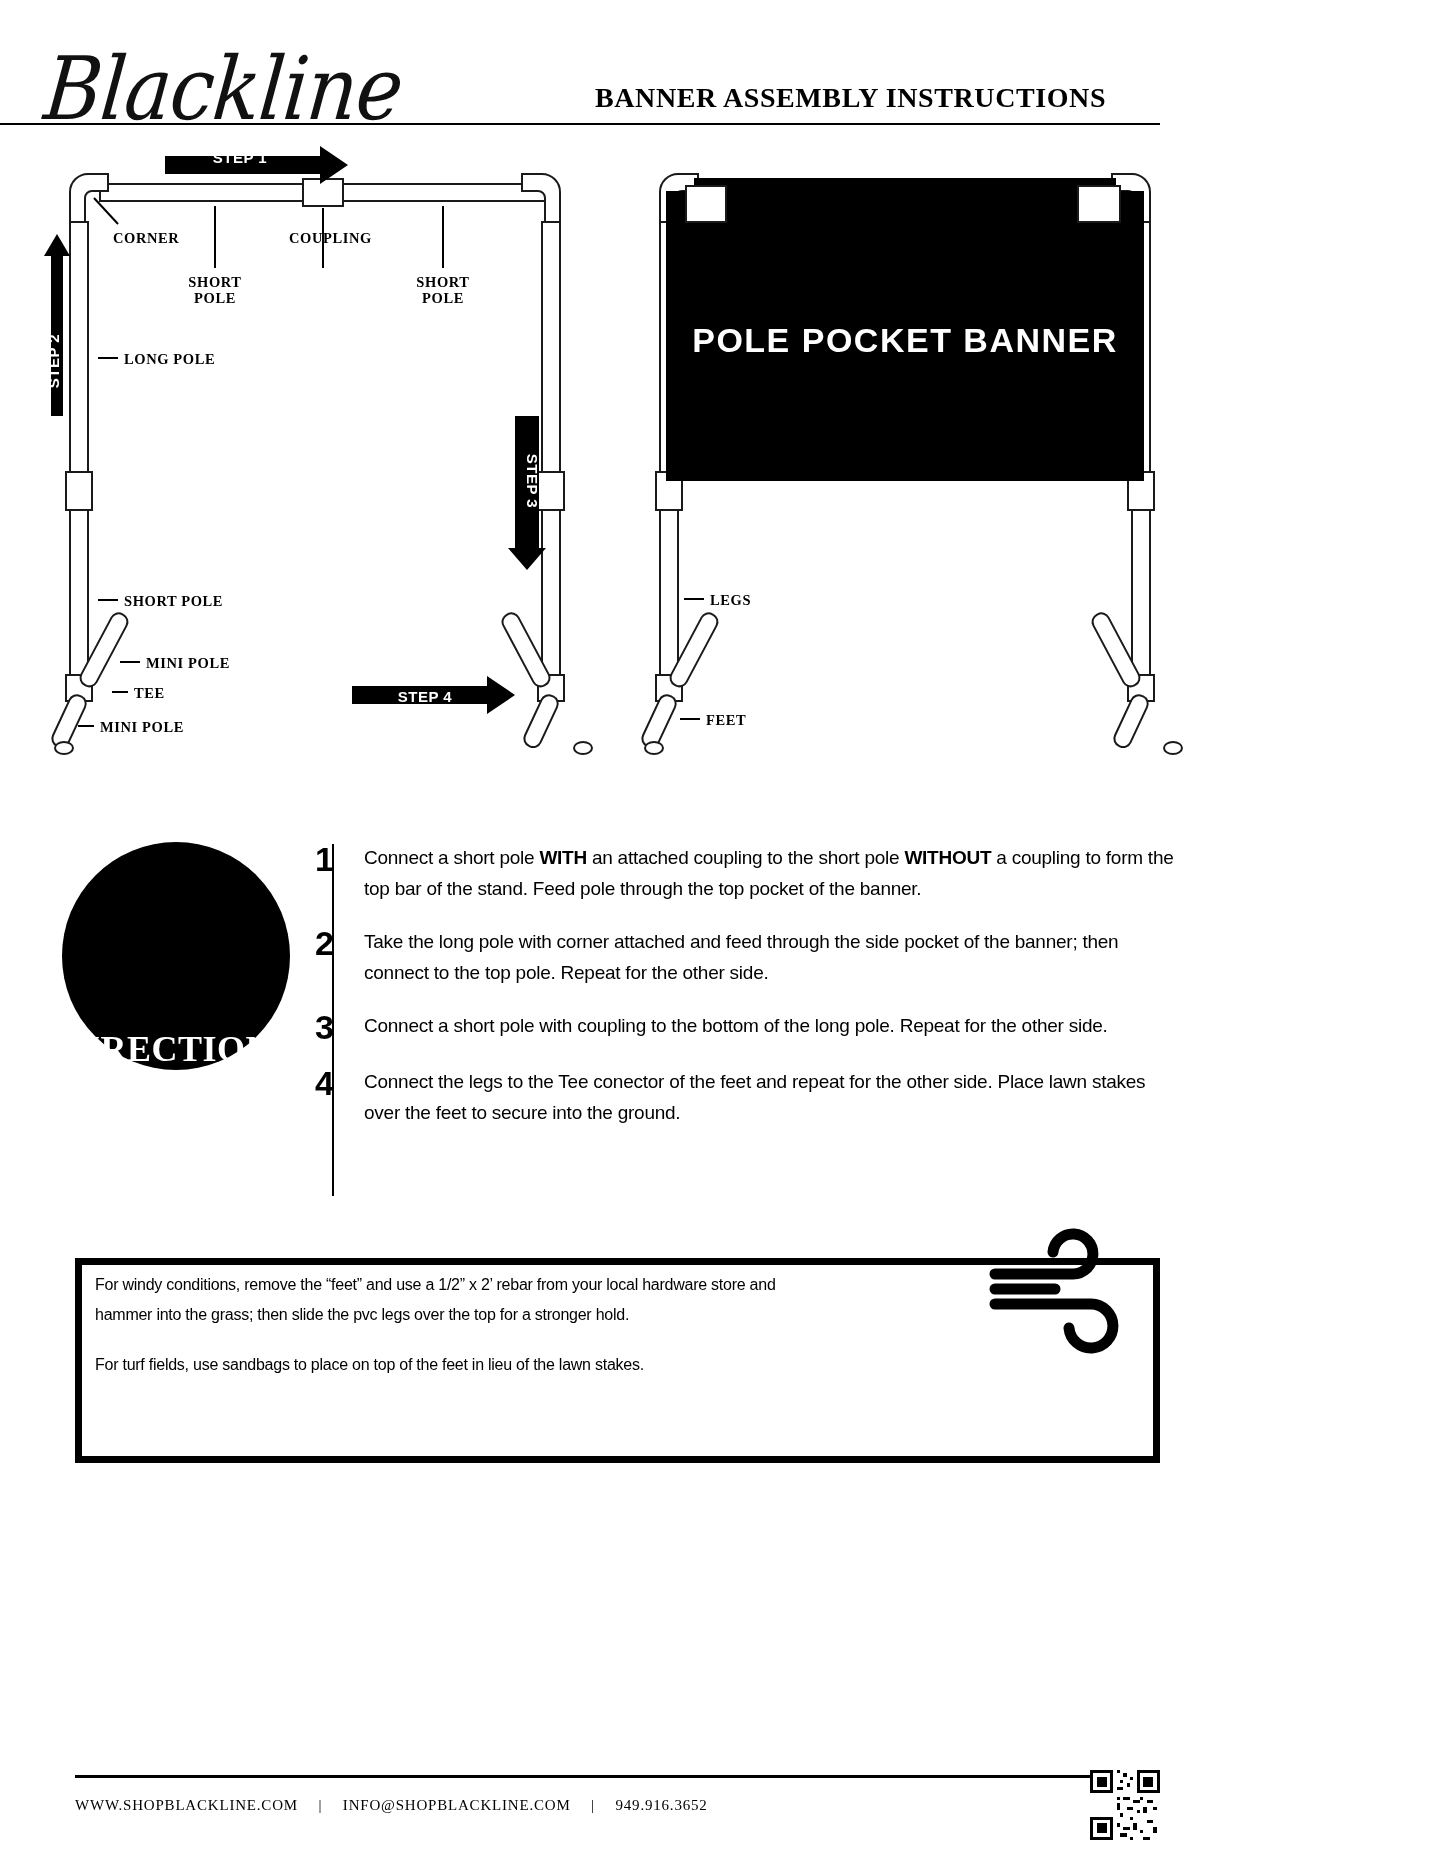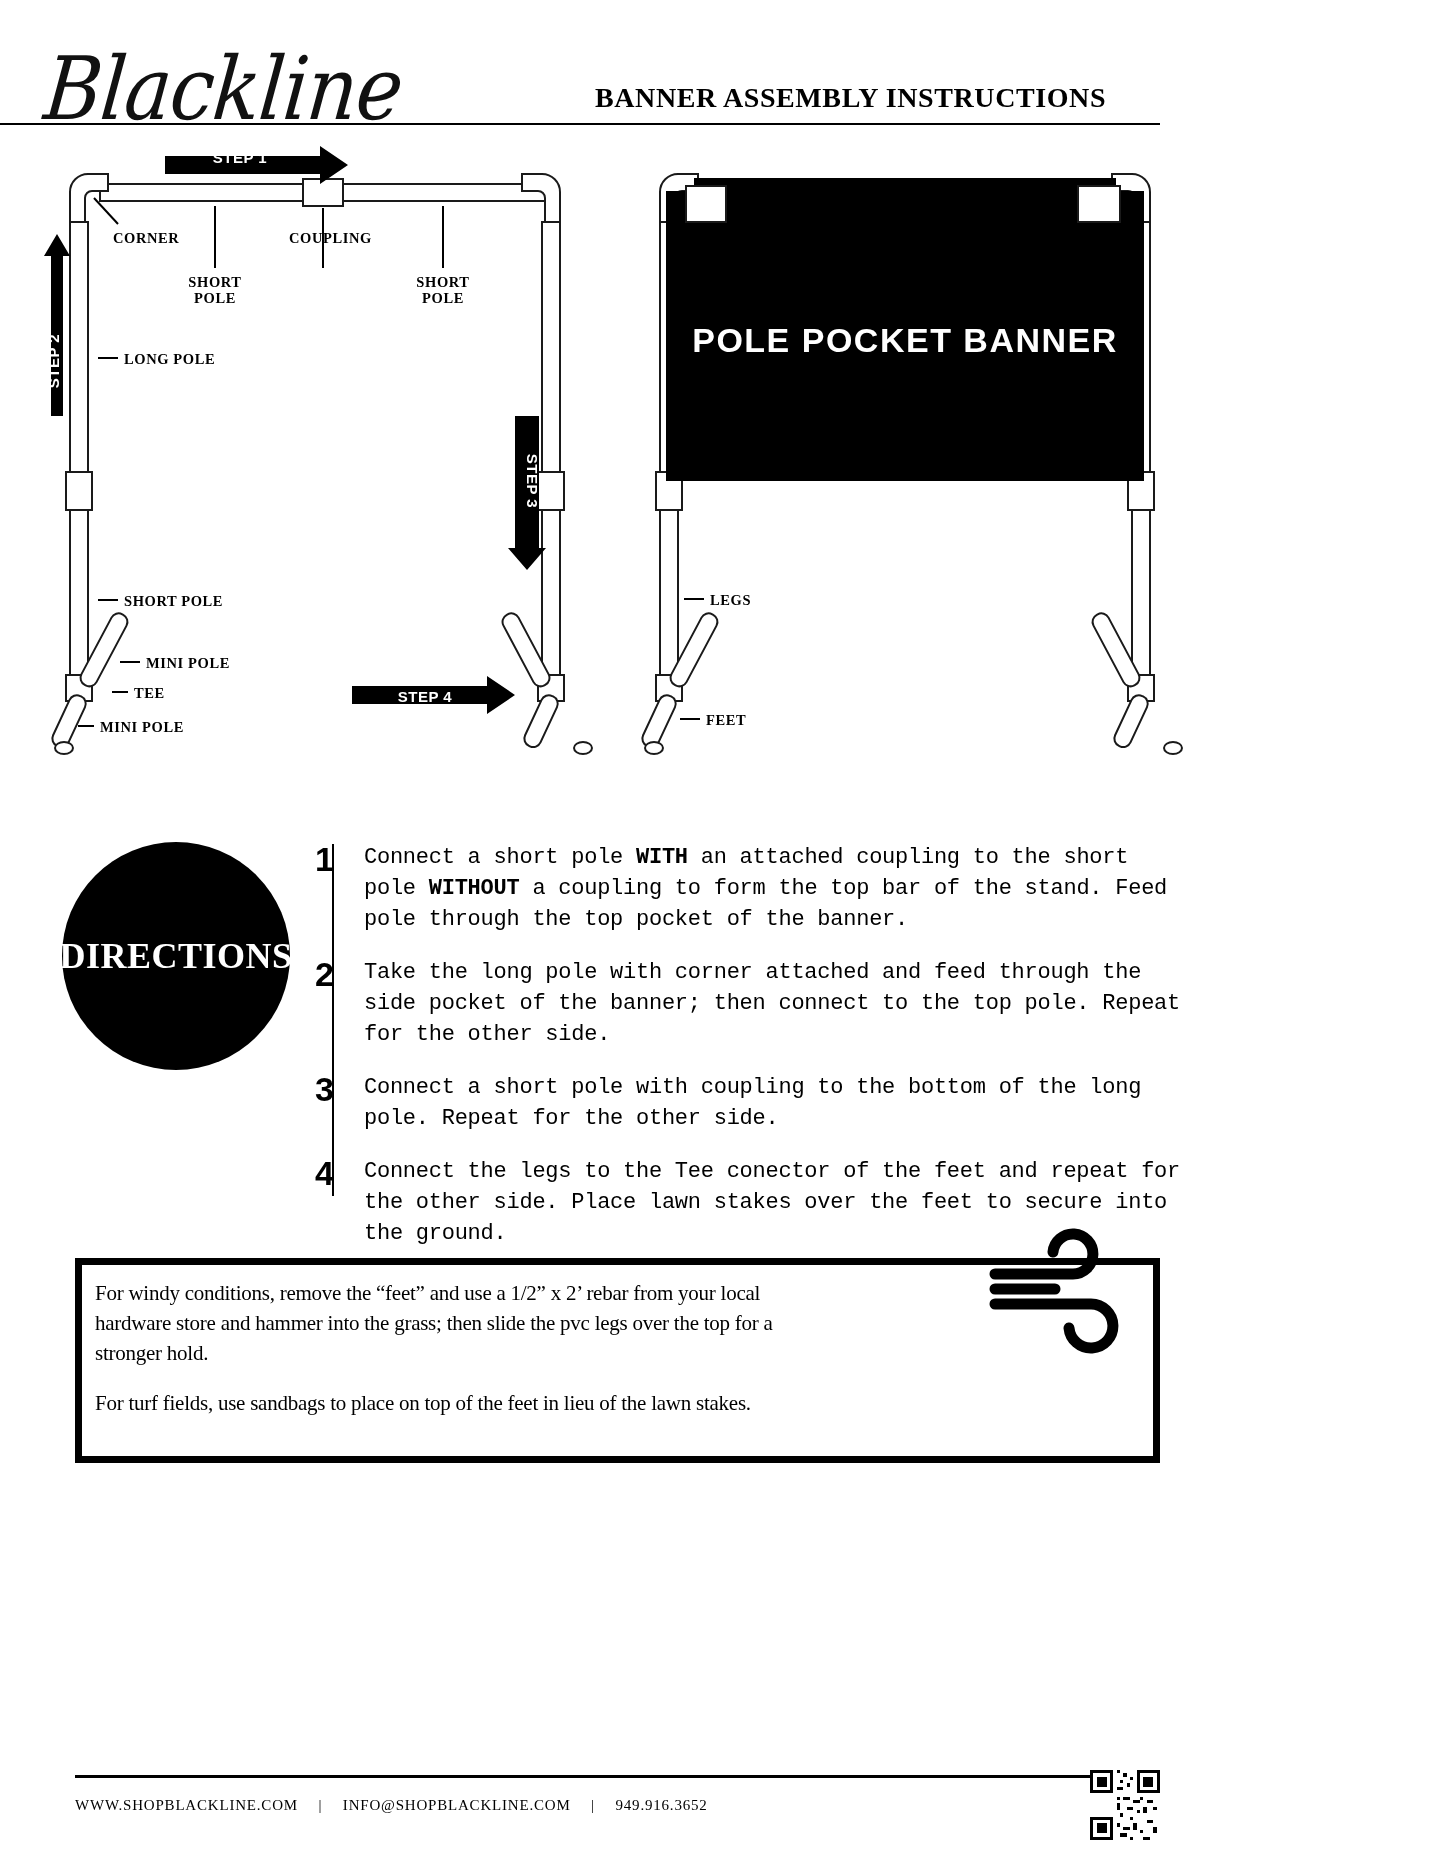--- a/index.html
+++ b/index.html
@@ -14,36 +14,36 @@
   .hdr-title{position:absolute;left:595px;top:82px;font-family:"Liberation Serif",serif;font-size:28px;
     font-weight:700;letter-spacing:.6px;white-space:nowrap;text-align:center;}
 
   
   .diagram-area{position:absolute;left:0;top:136px;width:1324px;height:680px;}
   svg{display:block;}
 
   
   .directions{position:absolute;left:0;top:832px;width:1445px;height:390px;}
   .dir-circle{position:absolute;left:62px;top:10px;width:228px;height:228px;border-radius:50%;background:#000;
-    display:flex;align-items:center;justify-content:center;}
+    display:flex;align-items:flex-end;justify-content:center;}
   .dir-circle span{color:#fff;font-family:"Liberation Serif",serif;font-weight:700;font-size:36px;letter-spacing:.5px;}
   .dir-rule{position:absolute;left:332px;top:12px;width:2px;height:352px;background:#000;}
   .dir-list{position:absolute;left:300px;top:10px;width:880px;}
   .dir-item{display:flex;align-items:flex-start;margin-bottom:22px;}
   .dir-num{width:34px;flex:0 0 34px;text-align:right;font-family:"Liberation Sans",sans-serif;font-weight:700;
     font-size:34px;line-height:34px;padding-right:12px;}
-  .dir-txt{flex:1;padding-left:18px;font-family:Liberation Mono, monospace;font-size:22px;line-height:31px;
+  .dir-txt{flex:1;padding-left:18px;font-family:Liberation Sans, sans-serif;font-size:19px;line-height:31px;
     letter-spacing:-.25px;}
   .dir-txt b{font-weight:700;}
 
   
   .tips{position:absolute;left:75px;top:1258px;width:1085px;height:205px;}
   .tips-box{position:absolute;left:0;top:0;width:1085px;height:205px;border:7px solid #000;box-sizing:border-box;background:#fff;}
-  .tips-text{position:absolute;left:20px;top:20px;width:700px;font-family:Liberation Serif, serif;
-    font-size:21px;line-height:30px;letter-spacing:-.25px;}
+  .tips-text{position:absolute;left:20px;top:12px;width:700px;font-family:Liberation Sans, sans-serif;
+    font-size:16px;line-height:30px;letter-spacing:-.25px;}
   .tips-text p{margin:0 0 20px 0;}
   .tips-logo{position:absolute;left:770px;top:-30px;width:330px;height:150px;}
   .tips-word{position:absolute;left:0;top:24px;font-family:"Liberation Sans",sans-serif;font-weight:700;
     font-size:86px;line-height:86px;letter-spacing:-2px;}
 
   
   .footer{position:absolute;left:0;top:1775px;width:1445px;}
   .footer-rule{position:absolute;left:75px;top:0;width:1085px;height:3px;background:#000;}
   .footer-txt{position:absolute;left:75px;top:22px;width:1085px;
     font-family:"Liberation Serif",serif;font-size:15px;letter-spacing:.8px;}

